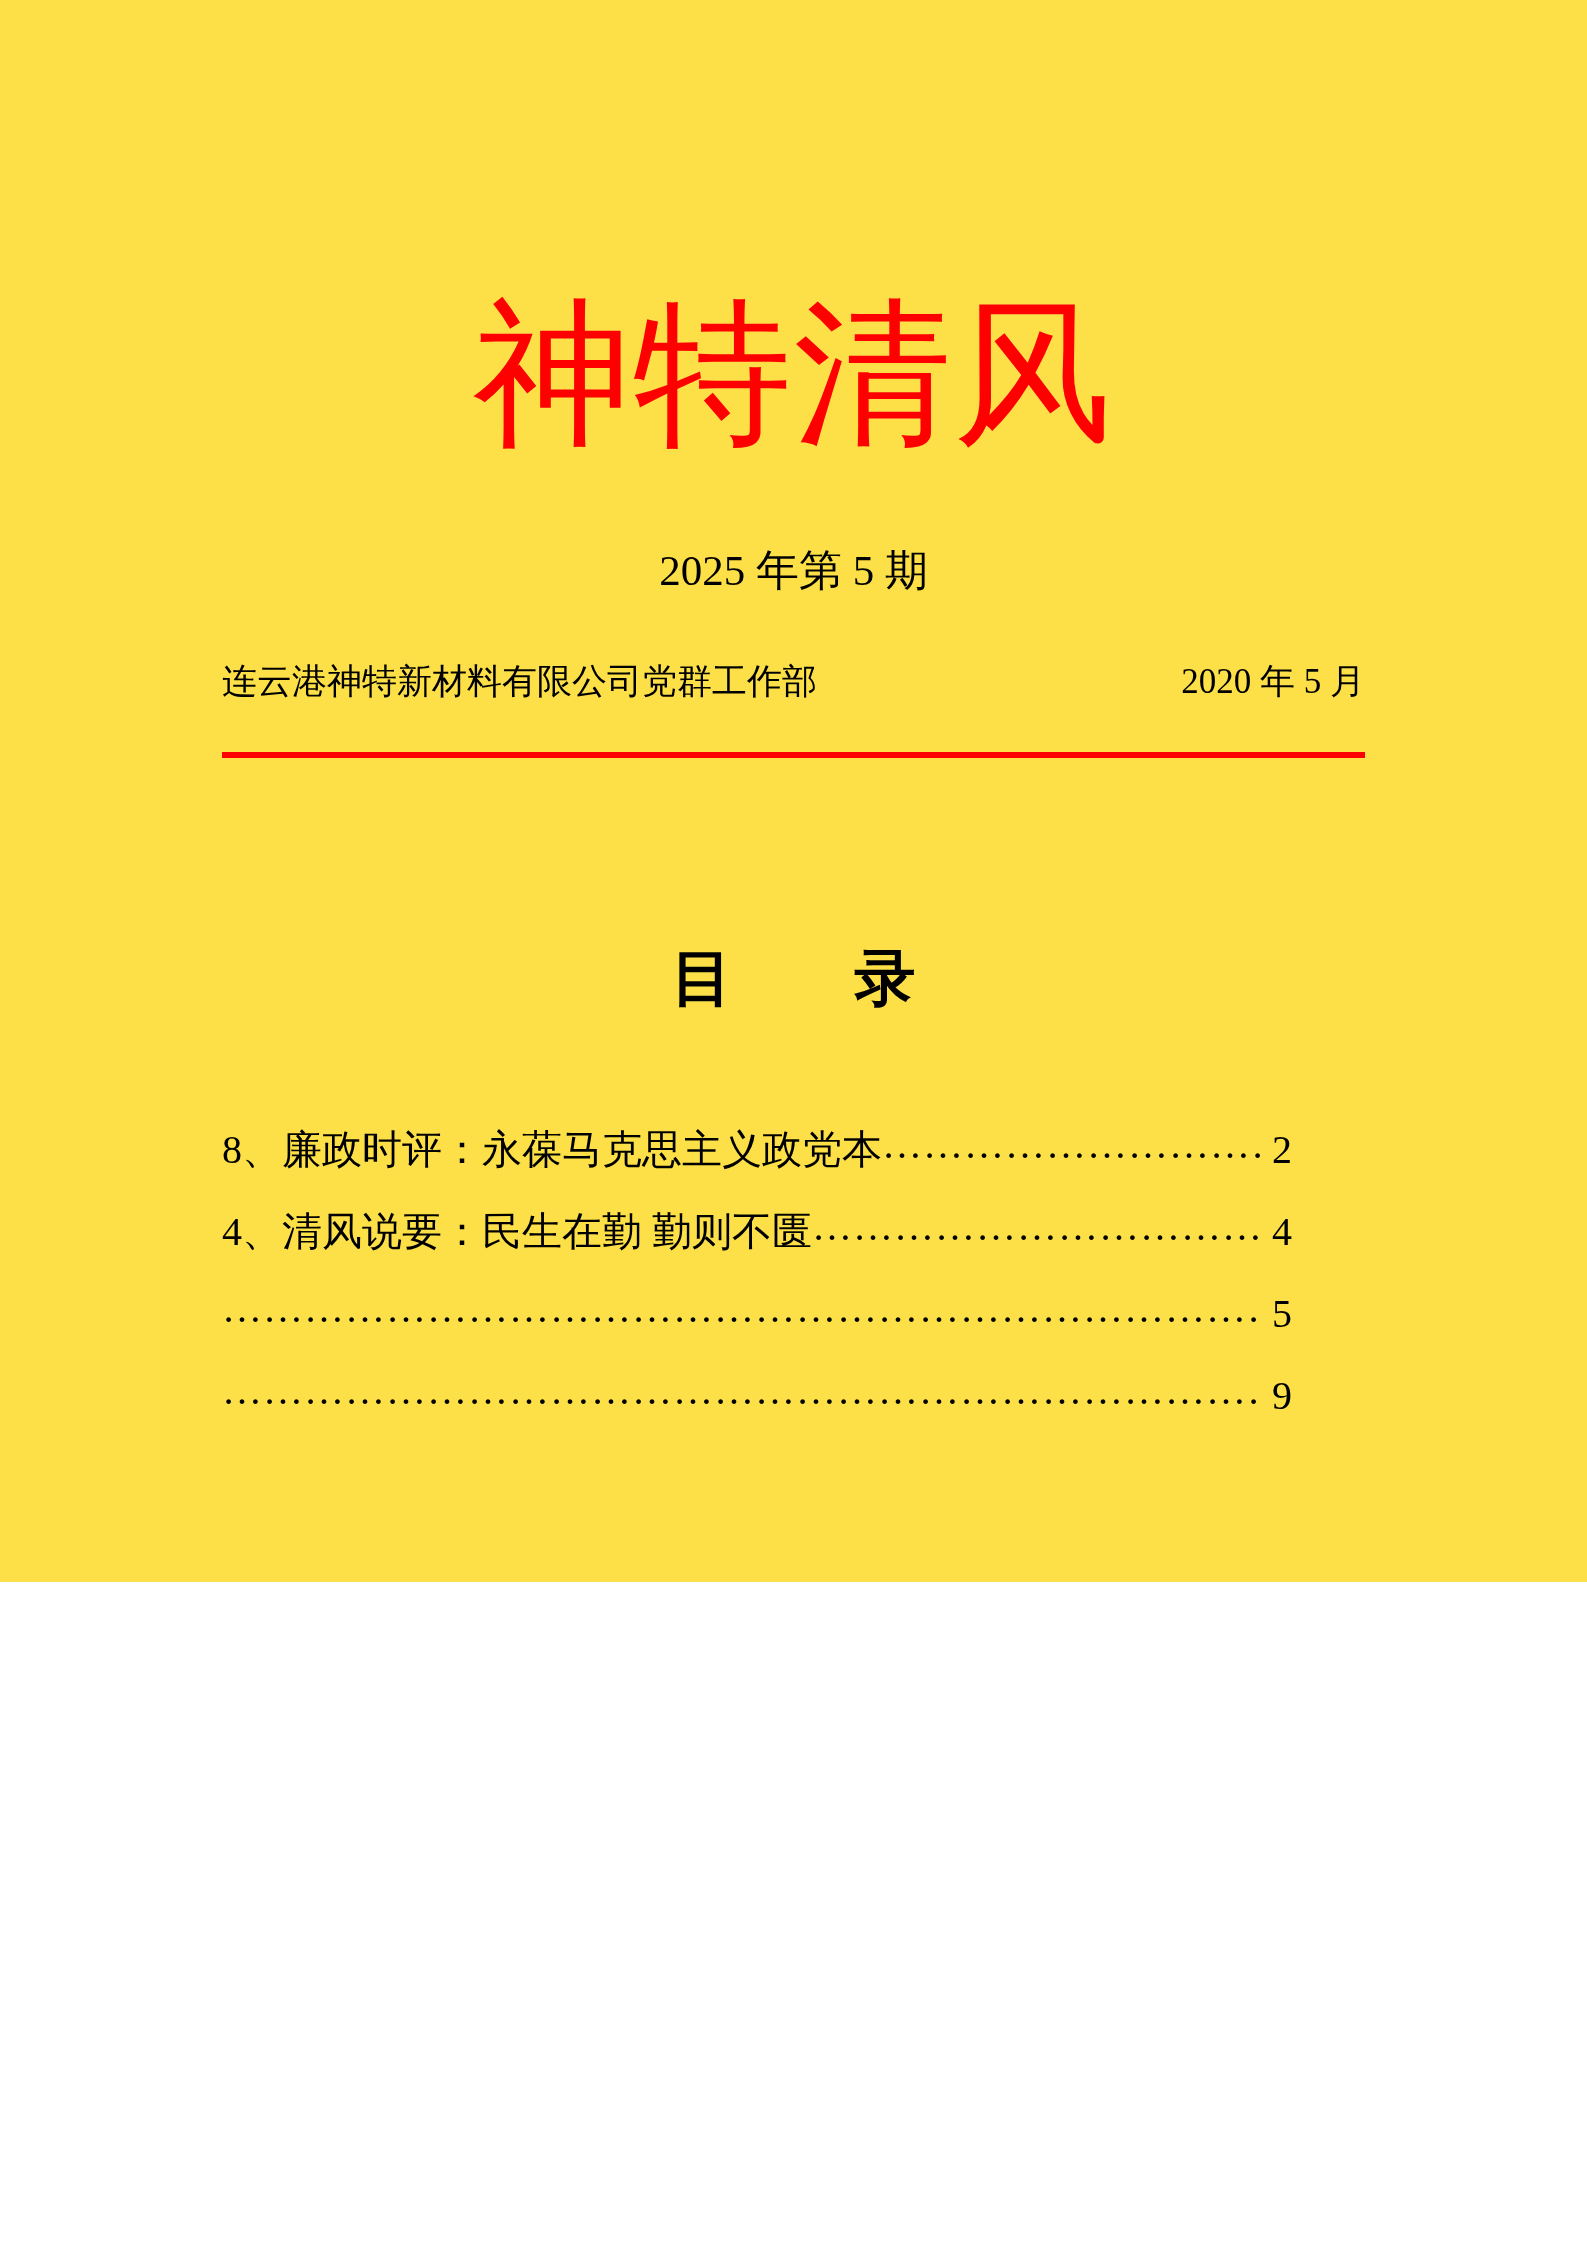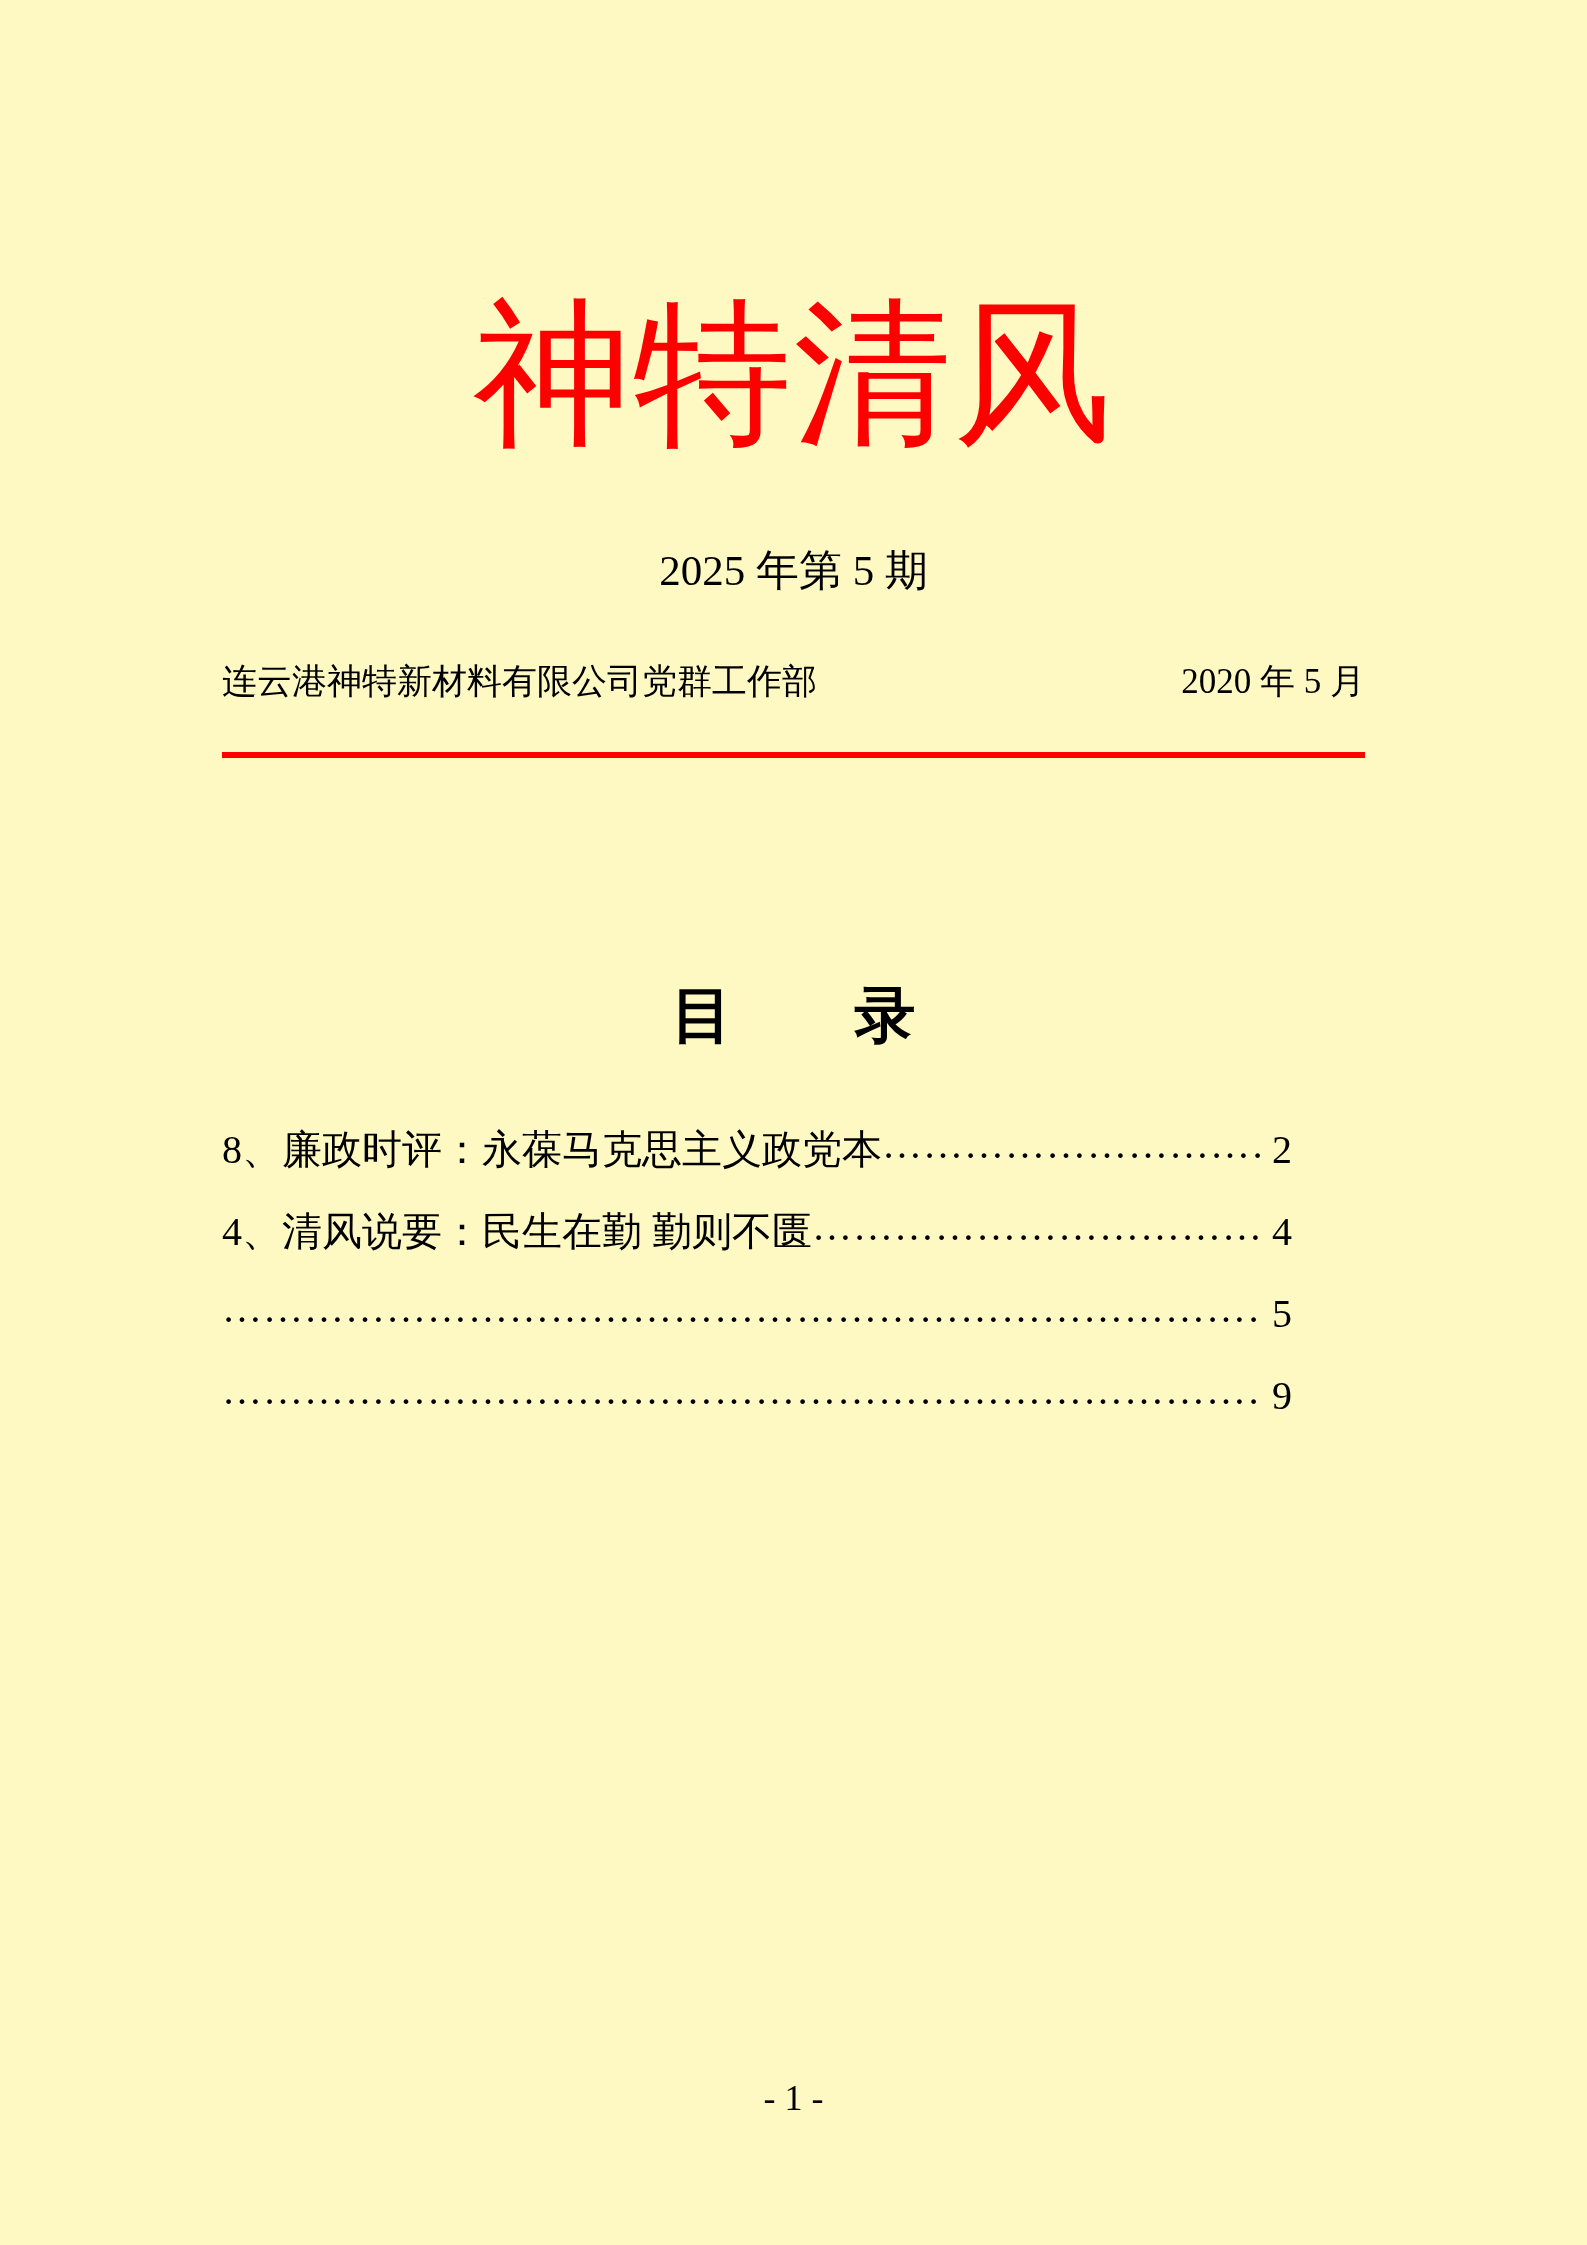--- a/index.html
+++ b/index.html
@@ -7,22 +7,22 @@
     --ink:#000000;
   }
   html,body{
     margin:0;
     padding:0;
     background:#ffffff;
   }
   .page{
     position:relative;
     width:1587px;
-    height:2245px;
-    background:#fef9c3;
+    height:1582px;
+    background:#fde047;
     font-family:"Liberation Serif","DejaVu Serif",serif;
     color:var(--ink);
     overflow:hidden;
   }
 
   
   .masthead-title{
     position:absolute;
     top:296px;
     left:0;
@@ -69,21 +69,20 @@
   .toc-heading{
     position:absolute;
     top:948px;
     left:0;
     width:100%;
     text-align:center;
     font-size:61px;
     line-height:1.0;
     font-weight:bold;
     white-space:pre;
-    margin-top:37px;
   }
   .toc-list{
     position:absolute;
     top:1109px;
     left:222px;
     width:1070px;
     font-size:40px;
   }
   .toc-item{
     display:flex;

